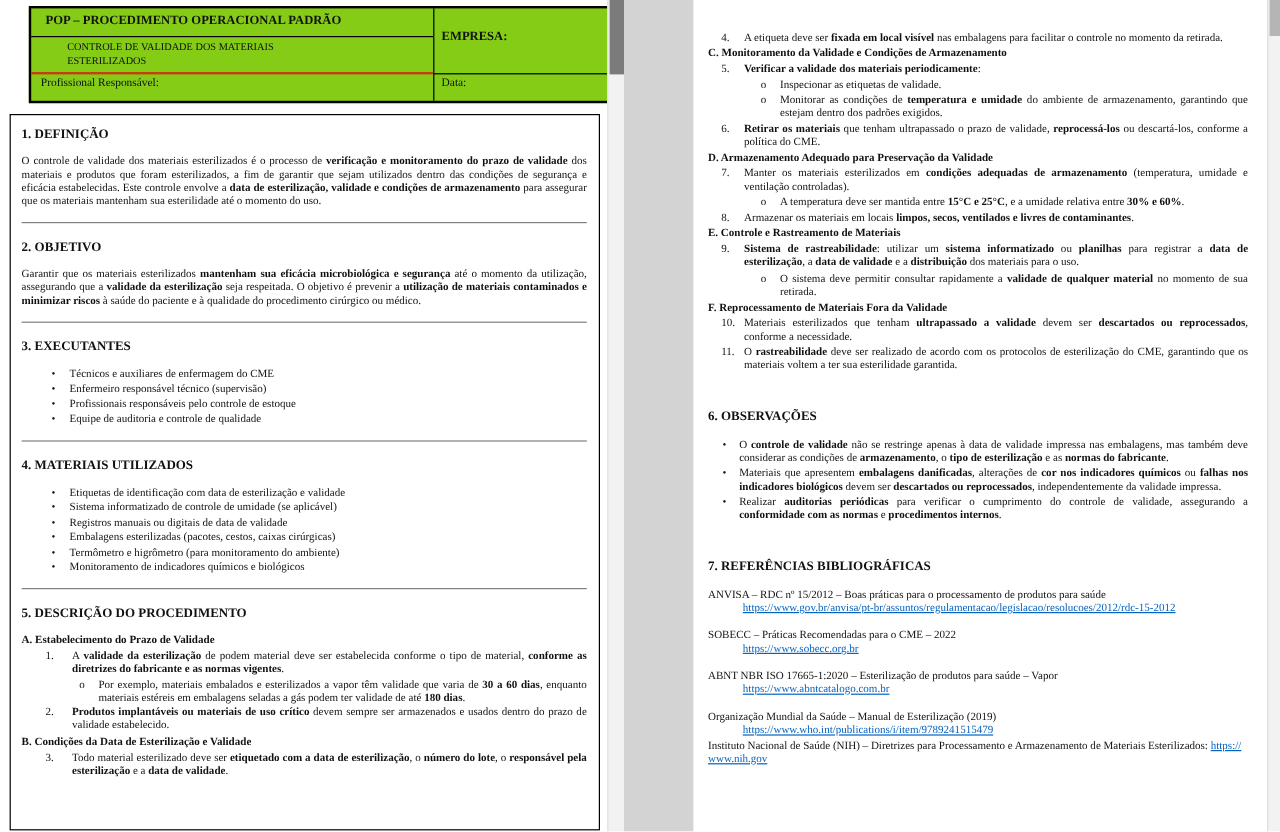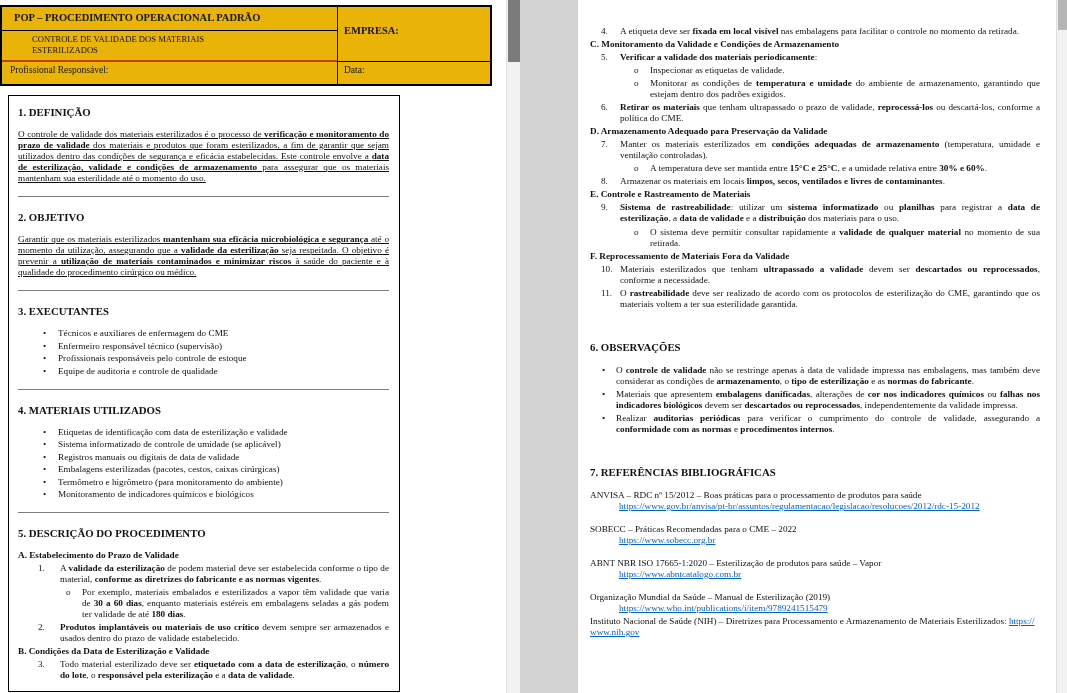--- a/index.html
+++ b/index.html
@@ -11,40 +11,40 @@
   
   .pane-left{position:absolute;left:0;top:0;width:506px;height:693px;background:#fff;}
   .sb{position:absolute;top:0;height:693px;background:#f2f2f2;}
   .sb-left{left:506px;width:14px;border-left:1px solid #e2e2e2;}
   .sb-left .thumb{position:absolute;top:0;left:1px;width:12px;height:62px;background:#7b7b7b;}
   .gap{position:absolute;left:520px;top:0;width:58px;height:693px;background:#d3d3d3;}
   .pane-right{position:absolute;left:578px;top:0;width:478px;height:693px;background:#fff;}
   .sb-right{left:1056px;width:11px;border-left:1px solid #ddd;}
   .sb-right .thumb{position:absolute;top:0;left:1px;width:9px;height:30px;background:#b5b5b5;}
   
-  .hdr{position:absolute;left:0;top:5px;width:492px;height:81px;border:2px solid #000;
-       display:grid;grid-template-columns:335px 1fr;grid-template-rows:24px 31px 22px;background:#eab308;}
+  .hdr{position:absolute;left:24px;top:5px;width:492px;height:81px;border:2px solid #000;
+       display:grid;grid-template-columns:335px 1fr;grid-template-rows:24px 31px 22px;background:#84cc16;}
   .hc{padding:0 6px;display:flex;align-items:center;overflow:hidden;}
   .hc.title{grid-column:1;grid-row:1;border-bottom:1px solid #000;font-weight:700;font-size:10.5px;padding-left:12px;}
   .hc.company{grid-column:2;grid-row:1 / span 2;border-left:1px solid #000;border-bottom:1px solid #000;
               align-items:flex-start;padding-top:18px;font-weight:700;font-size:10.5px;}
   .hc.subtitle{grid-column:1;grid-row:2;border-bottom:2px solid #c2410c;font-size:8.6px;padding-left:30px;
                align-items:flex-start;padding-top:3px;}
   .hc.subtitle span{display:block;width:215px;line-height:1.25;}
   .hc.prof{grid-column:1;grid-row:3;font-size:9.5px;padding-left:8px;align-items:flex-start;padding-top:3px;}
   .hc.date{grid-column:2;grid-row:3;border-left:1px solid #000;font-size:9.5px;align-items:flex-start;padding-top:3px;}
   
-  .content-box{position:absolute;left:8px;top:95px;width:392px;height:calc(693px - 96px);
+  .content-box{position:absolute;left:8px;top:95px;width:492px;height:calc(693px - 96px);
                border:1.5px solid #000;padding:8px 10px 16px 9px;overflow:hidden;background:#fff;}
   .right-body{padding:26px 16px 0 12px;height:693px;overflow:hidden;}
   
   .blk{margin:0;}
   .content-box .blk:first-child{margin-top:2px;}
   .blk-h{font-weight:700;font-size:10.8px;margin:14px 0 10px;}
-  .blk-p{text-align:justify;margin:0 0 9px;text-decoration:underline;}
+  .blk-p{text-align:justify;margin:0 0 9px;}
   .blk-rule{border-top:1px solid #7e7e7e;height:0;margin:12px 0 0;}
   .blk-sh{font-weight:700;margin:2px 0;}
   .blk-li{position:relative;padding-left:40px;margin:0 0 1.5px;text-align:justify;}
   .blk-li>.marker{position:absolute;left:25px;top:0;}
   .blk-ni{position:relative;padding-left:42px;margin:0 0 1.5px;text-align:justify;}
   .blk-ni>.marker{position:absolute;left:20px;top:0;}
   .blk-si{position:relative;padding-left:64px;margin:0 0 1.5px;text-align:justify;}
   .blk-si>.marker{position:absolute;left:48px;top:0;}
   .blk-space{height:16px;}
   .blk-ref{margin:0;}

